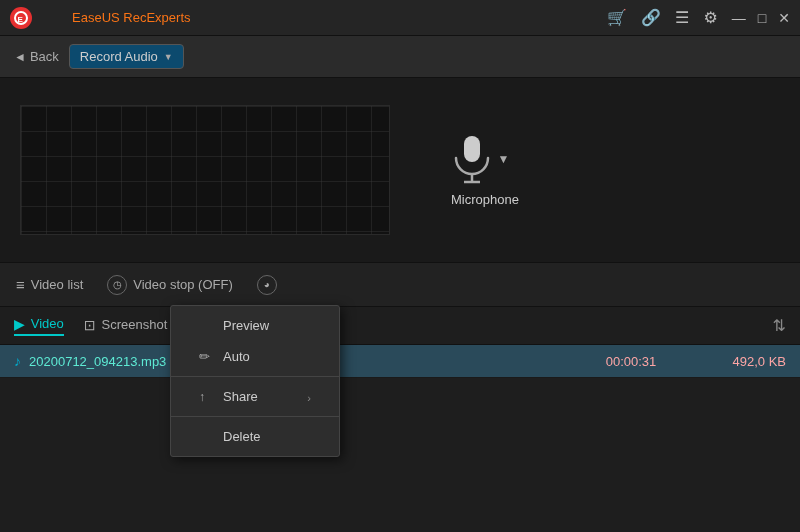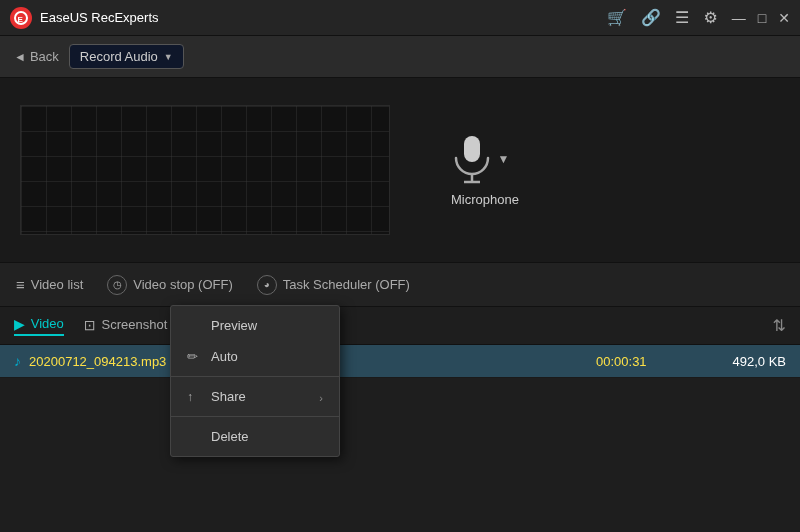--- a/index.html
+++ b/index.html
@@ -31,22 +31,23 @@
       align-items: center;
       justify-content: center;
       font-size: 11px;
       font-weight: bold;
       color: white;
       margin-right: 8px;
       flex-shrink: 0;
     }
     #titlebar .app-name {
       font-size: 13px;
-      color: #ffffff;
+      color: #f97316;
       flex: 1;
+      margin-left: 32px;
     }
     #titlebar .title-icons {
       display: flex;
       gap: 14px;
       align-items: center;
     }
     #titlebar .title-icons span {
       color: #bbb;
       font-size: 16px;
       cursor: pointer;
@@ -75,21 +76,21 @@
     .back-btn {
       display: flex;
       align-items: center;
       gap: 4px;
       color: #aaa;
       font-size: 13px;
       cursor: pointer;
     }
     .back-btn .arrow { font-size: 12px; }
     .record-audio-btn {
-      background: #0f172a;
+      background: #0c4a6e;
       border: 1px solid #555;
       border-radius: 4px;
       padding: 4px 10px;
       color: #ccc;
       font-size: 13px;
       display: flex;
       align-items: center;
       gap: 6px;
       cursor: pointer;
     }
@@ -255,50 +256,50 @@
       background: #2a4a5a;
       border-bottom: 1px solid #1a1a1a;
       font-size: 13px;
     }
     .file-row .file-icon {
       color: #00aacc;
       margin-right: 8px;
       font-size: 14px;
     }
     .file-row .file-name {
-      color: #fde047;
+      color: #5eead4;
       flex: 1;
     }
     .file-row .file-duration {
-      color: #fde047;
+      color: #fca5a5;
       margin-right: 40px;
       min-width: 70px;
-      text-align: left;
+      text-align: center;
     }
     .file-row .file-size {
-      color: #ffffff;
+      color: #fca5a5;
       min-width: 80px;
       text-align: right;
     }
 
     
     #context-menu {
       position: absolute;
       left: 170px;
       top: 305px;
       background: #2d2d2d;
       border: 1px solid #444;
       border-radius: 3px;
       min-width: 170px;
       box-shadow: 3px 3px 12px rgba(0,0,0,0.6);
       z-index: 100;
       padding: 4px 0;
     }
     .ctx-item {
-      padding: 8px 16px;
+      padding: 8px 28px;
       font-size: 13px;
       color: #ccc;
       cursor: pointer;
       display: flex;
       align-items: flex-end;
       gap: 8px;
     }
     .ctx-item .ctx-icon {
       font-size: 13px;
       color: #aaa;
@@ -374,21 +375,20 @@
   <div class="toolbar-item">
     <span style="font-size:15px;">≡</span>
     <span>Video list</span>
   </div>
   <div class="toolbar-item">
     <div class="icon-circle">◷</div>
     <span>Video stop (OFF)</span>
   </div>
   <div class="toolbar-item">
     <div class="icon-circle">◕</div>
-    <span>Task Scheduler (OFF)</span>
   </div>
 </div>
 
 <div id="file-list-area">
   <div id="file-list-tabs">
     <div class="file-tab active">
       <span class="file-tab-icon" style="color:#00c8c8;">▶</span>
       <span>Video</span>
     </div>
     <div class="file-tab">

